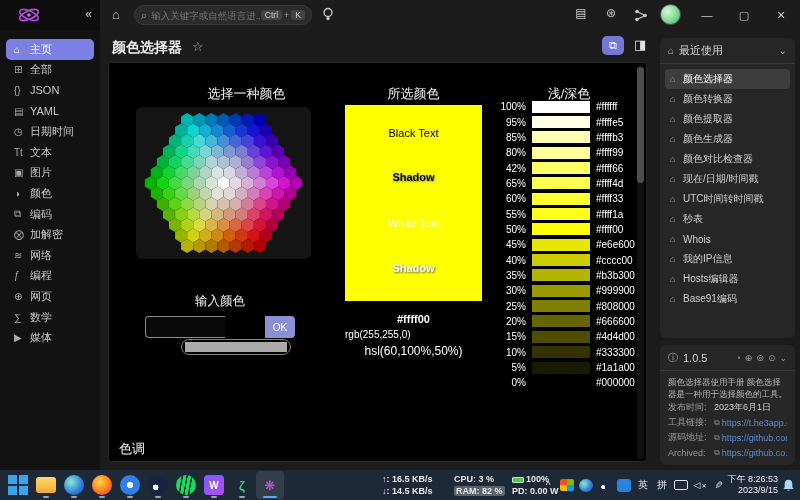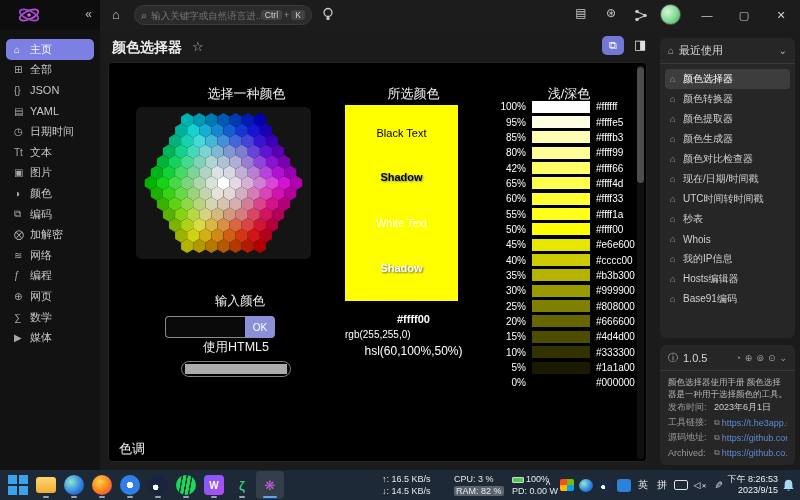--- a/index.html
+++ b/index.html
@@ -42,34 +42,34 @@
   #fav-star { position:absolute; left:92px; top:9px; color:#b9b9b9; font-size:13px; }
   #copy-btn { position:absolute; left:502px; top:6px; width:22px; height:19px; background:#7478d4;
     border-radius:5px; color:#fff; font-size:11px; display:flex; align-items:center; justify-content:center; }
   #panel-toggle { position:absolute; left:534px; top:7px; color:#e0e0e0; font-size:13px; }
 
   #panel { position:absolute; left:8px; top:32px; width:539px; height:400px; background:#000;
     border:1px solid #242424; border-radius:4px; color:#fff; overflow:hidden; }
   .col-title { position:absolute; font-size:13px; color:#f2f2f2; text-align:center; }
 
   #wheel-box { position:absolute; left:27px; top:44px; width:175px; height:152px; background:#141414; border-radius:6px; }
-  #input-color-wrap { position:absolute; left:56px; top:230px; width:150px; text-align:center; }
+  #input-color-wrap { position:absolute; left:36px; top:230px; width:150px; text-align:center; }
   #input-color-label { font-size:12.5px; color:#f2f2f2; margin-bottom:6px; }
-  #input-row { display:flex; justify-content:flex-start; height:29px; }
+  #input-row { display:flex; justify-content:space-between; height:29px; }
   #color-input { width:80px; height:22px; background:#0a0a0a; border:1px solid #8a8a8a;
     border-right:none; border-radius:4px 0 0 4px; color:#fff; font-size:10px; padding:0 4px; outline:none; }
   #ok-btn { width:30px; height:22px; background:#8a8fd6; color:#fff; border:none;
     border-radius:0 4px 4px 0; font-size:10px; }
   #html5-wrap { position:absolute; left:52px; top:276px; width:150px; text-align:center; }
   #html5-label { font-size:12.5px; color:#f2f2f2; margin-bottom:5px; }
   #html5-bar { margin:0 auto; width:110px; height:16px; border:1px solid #7d7d7d; border-radius:8px;
     background:#000; padding:2px 3px; }
   #html5-bar .inner { width:100%; height:100%; background:#ababab; }
 
-  #swatch { position:absolute; left:236px; top:42px; width:113px; height:196px; }
+  #swatch { position:absolute; left:236px; top:42px; width:137px; height:196px; }
   .sample { position:absolute; width:100%; text-align:center; font-size:11px; }
   .s0 { top:22px; color:#000; }
   .s1 { top:66px; color:#000; font-weight:bold; text-shadow:1px 1px 2px rgba(130,130,130,.9); }
   .s2 { top:112px; color:#fff; }
   .s3 { top:157px; color:#fff; font-weight:bold; text-shadow:1px 1px 2px rgba(90,90,90,.95); }
   #sel-hex { position:absolute; left:236px; top:250px; width:137px; text-align:center; font-size:11px; font-weight:bold; }
   #sel-rgb { position:absolute; left:236px; top:266px; width:137px; text-align:left; font-size:10px; }
   #sel-hsl { position:absolute; left:236px; top:281px; width:137px; text-align:center; font-size:12px; }
 
   #shade-rows { position:absolute; left:383px; top:36px; width:152px; }
@@ -127,21 +127,21 @@
   .app-steam { border-radius:50%; background:radial-gradient(circle at 38% 62%, #fff 0 16%, #17233f 17%); }
   .app-spotify { border-radius:50%; background:
       linear-gradient(100deg, transparent 24%, #0c3a20 26% 30%, transparent 32% 44%, #0c3a20 46% 50%,
       transparent 52% 64%, #0c3a20 66% 70%, transparent 72%), #1ed760; }
   .app-wallpaper { border-radius:4px; background:linear-gradient(135deg,#7b5cff,#b44cf0); font-size:10px; }
   .app-clash { color:#35d07f; font-size:13px; font-weight:bold; }
   .app-he3 { color:#c85ae0; font-size:13px; }
 
   #tb-stats { position:absolute; left:382px; top:3px; display:grid;
     grid-template-columns:72px 58px 58px; grid-auto-rows:12px; color:#e8e8e8; font-size:9px;
-    align-items:center; }
+    align-items:center;font-weight:bold; }
   .batt { display:inline-block; width:12px; height:6px; background:#57c457; border:1px solid #bfe8bf;
     border-radius:1px; margin-right:2px; vertical-align:middle; }
   .ram-hl { background:rgba(255,255,255,.28); border-radius:2px; padding:0 2px; }
 
   #tb-tray { position:absolute; left:541px; top:0; height:30px; display:flex; align-items:center; gap:5px; }
   .tr-item { color:#ececec; font-size:10px; min-width:14px; text-align:center; position:relative;
     display:flex; align-items:center; justify-content:center; height:16px; }
   .tr-ms365 { width:12px; height:12px; border-radius:2px;
     background:conic-gradient(#7fba00 0 25%, #00a4ef 0 50%, #ffb900 0 75%, #f25022 0); }
   .tr-edge-small { width:13px; height:13px; border-radius:50%;
@@ -402,21 +402,20 @@
 
     <div id="input-color-wrap">
       <div id="input-color-label">输入颜色</div>
       <div id="input-row">
         <input id="color-input" value="" style="">
         <button id="ok-btn">OK</button>
       </div>
     </div>
 
     <div id="html5-wrap">
-      <div id="html5-label">使用HTML5</div>
       <div id="html5-bar">
           <div class="inner"></div>
         </div>
     </div>
 
     <div class="col-title" style="left:236px; top:22px; width:137px">所选颜色</div>
     <div id="swatch" style="background: rgb(255, 255, 0);">
         <div class="sample s0">Black Text</div>
         <div class="sample s1">Shadow</div>
         <div class="sample s2">White Text</div>

